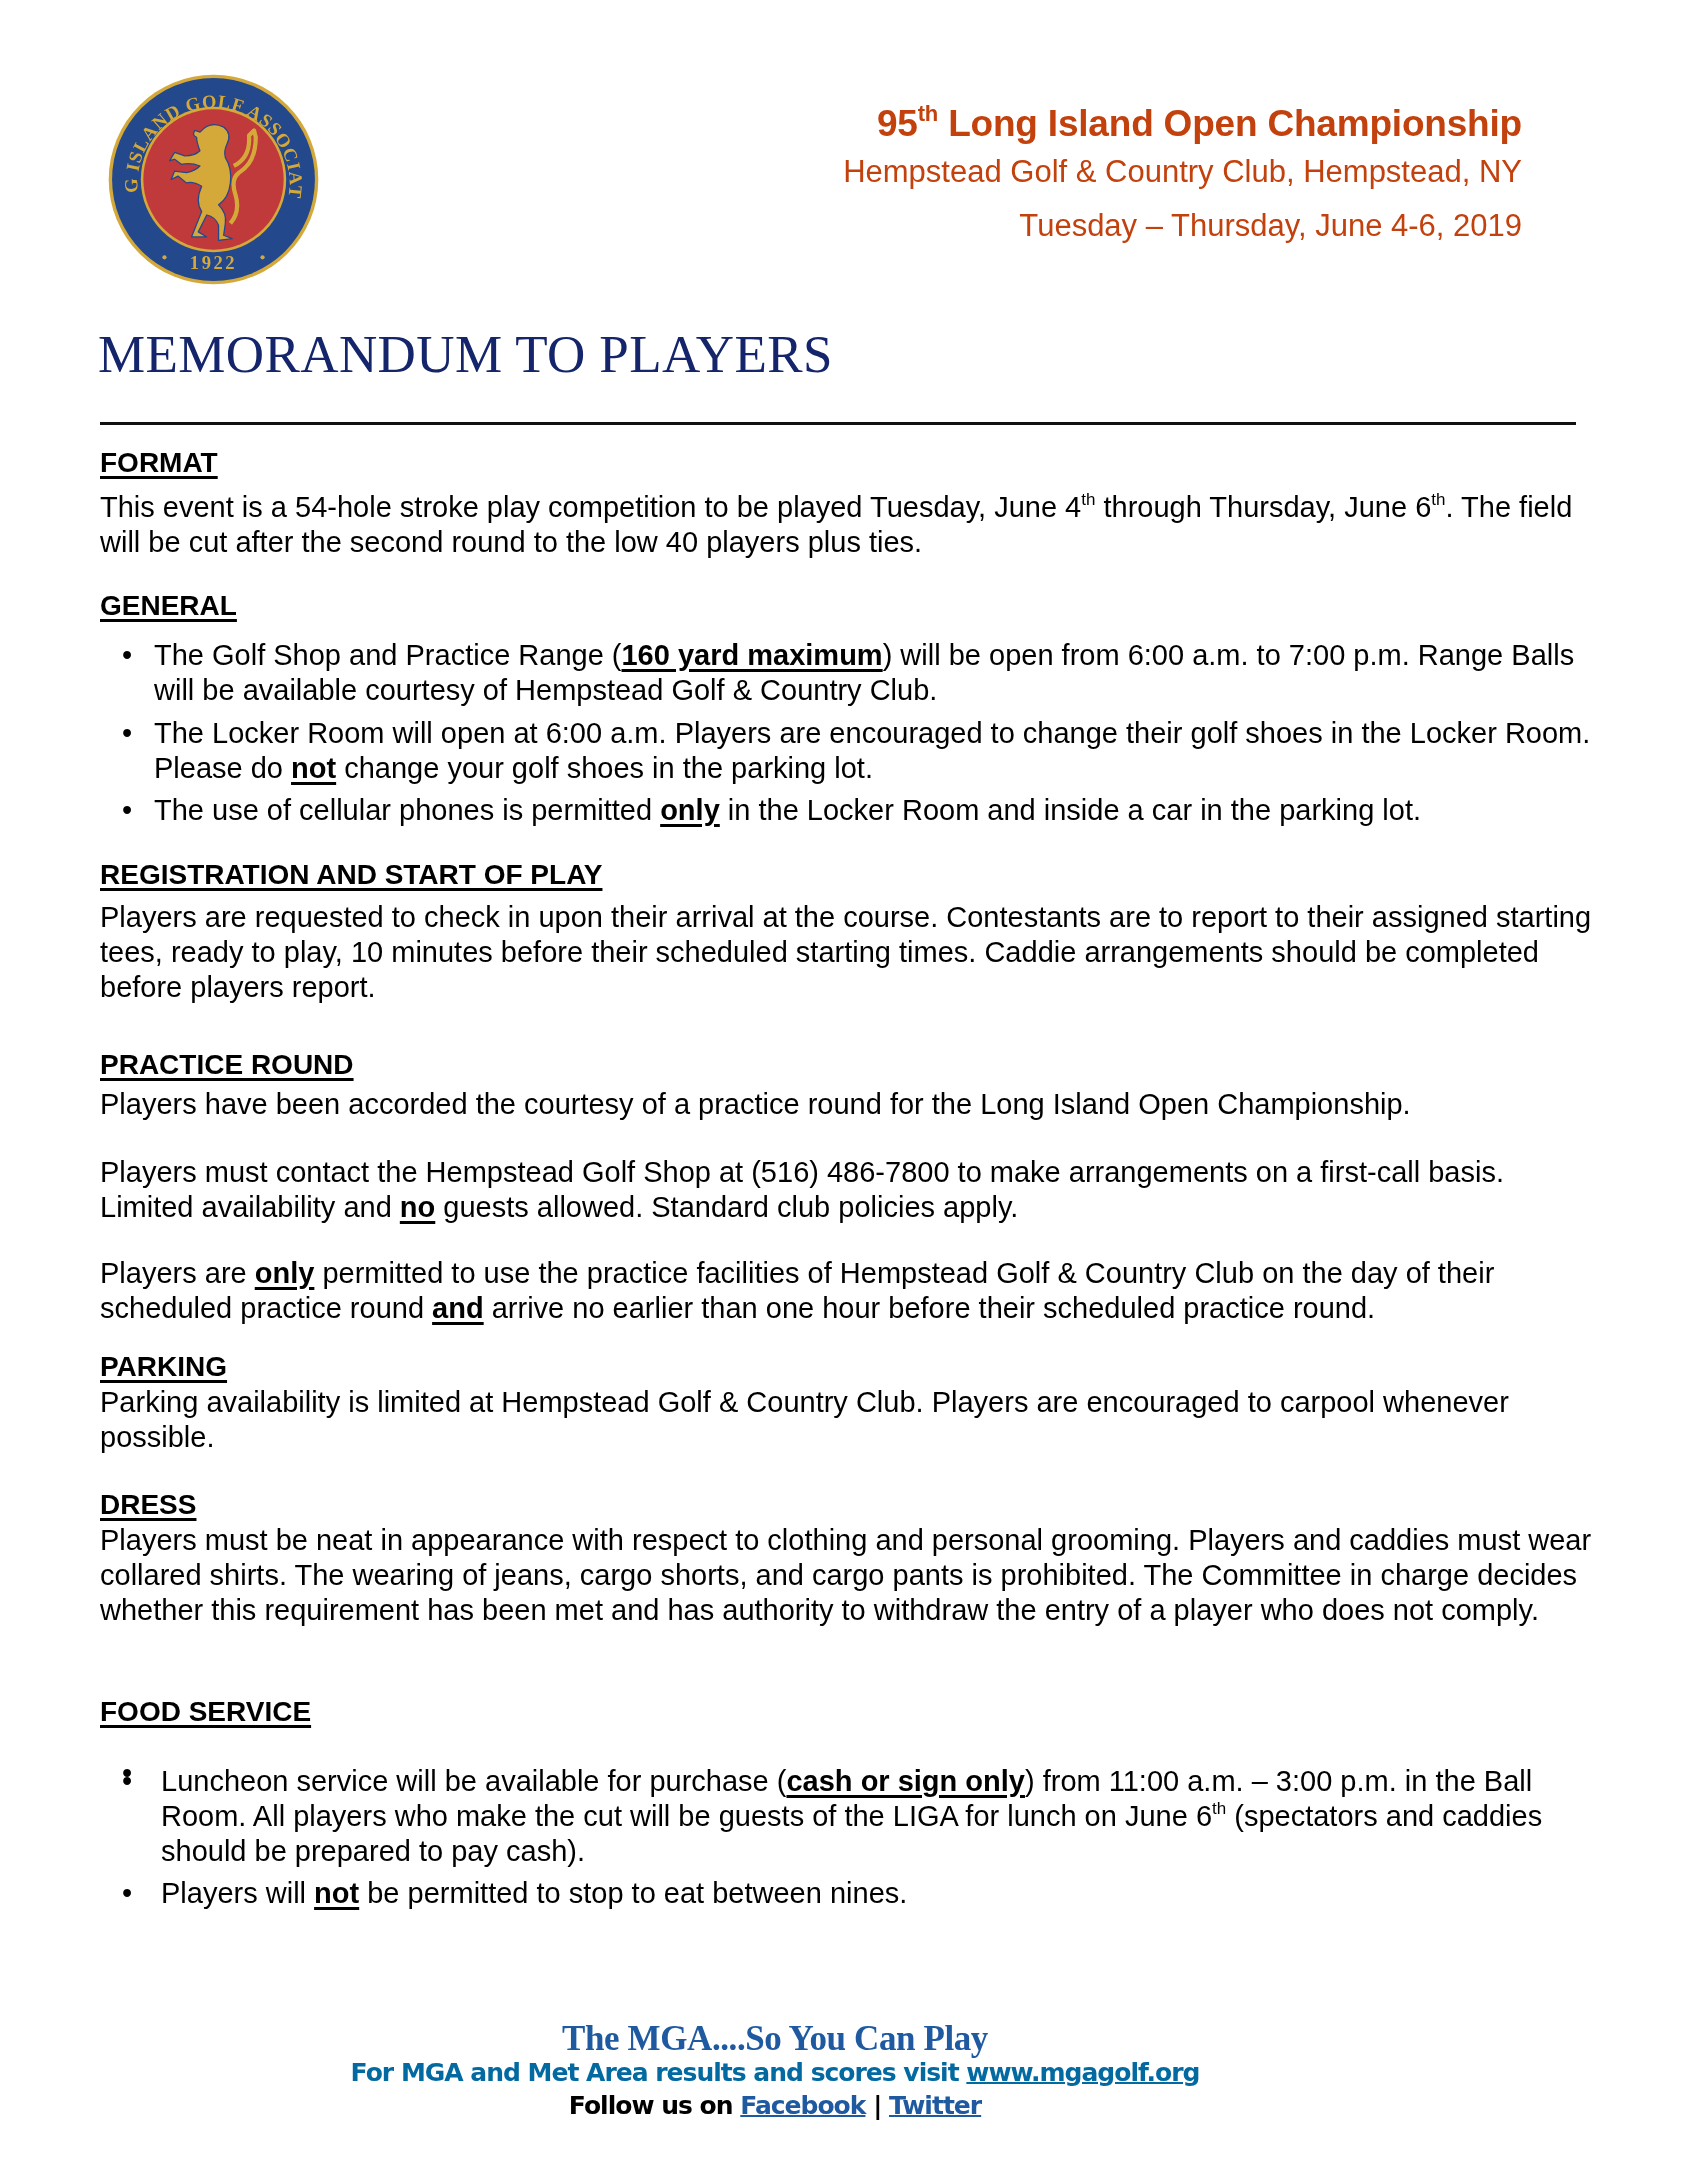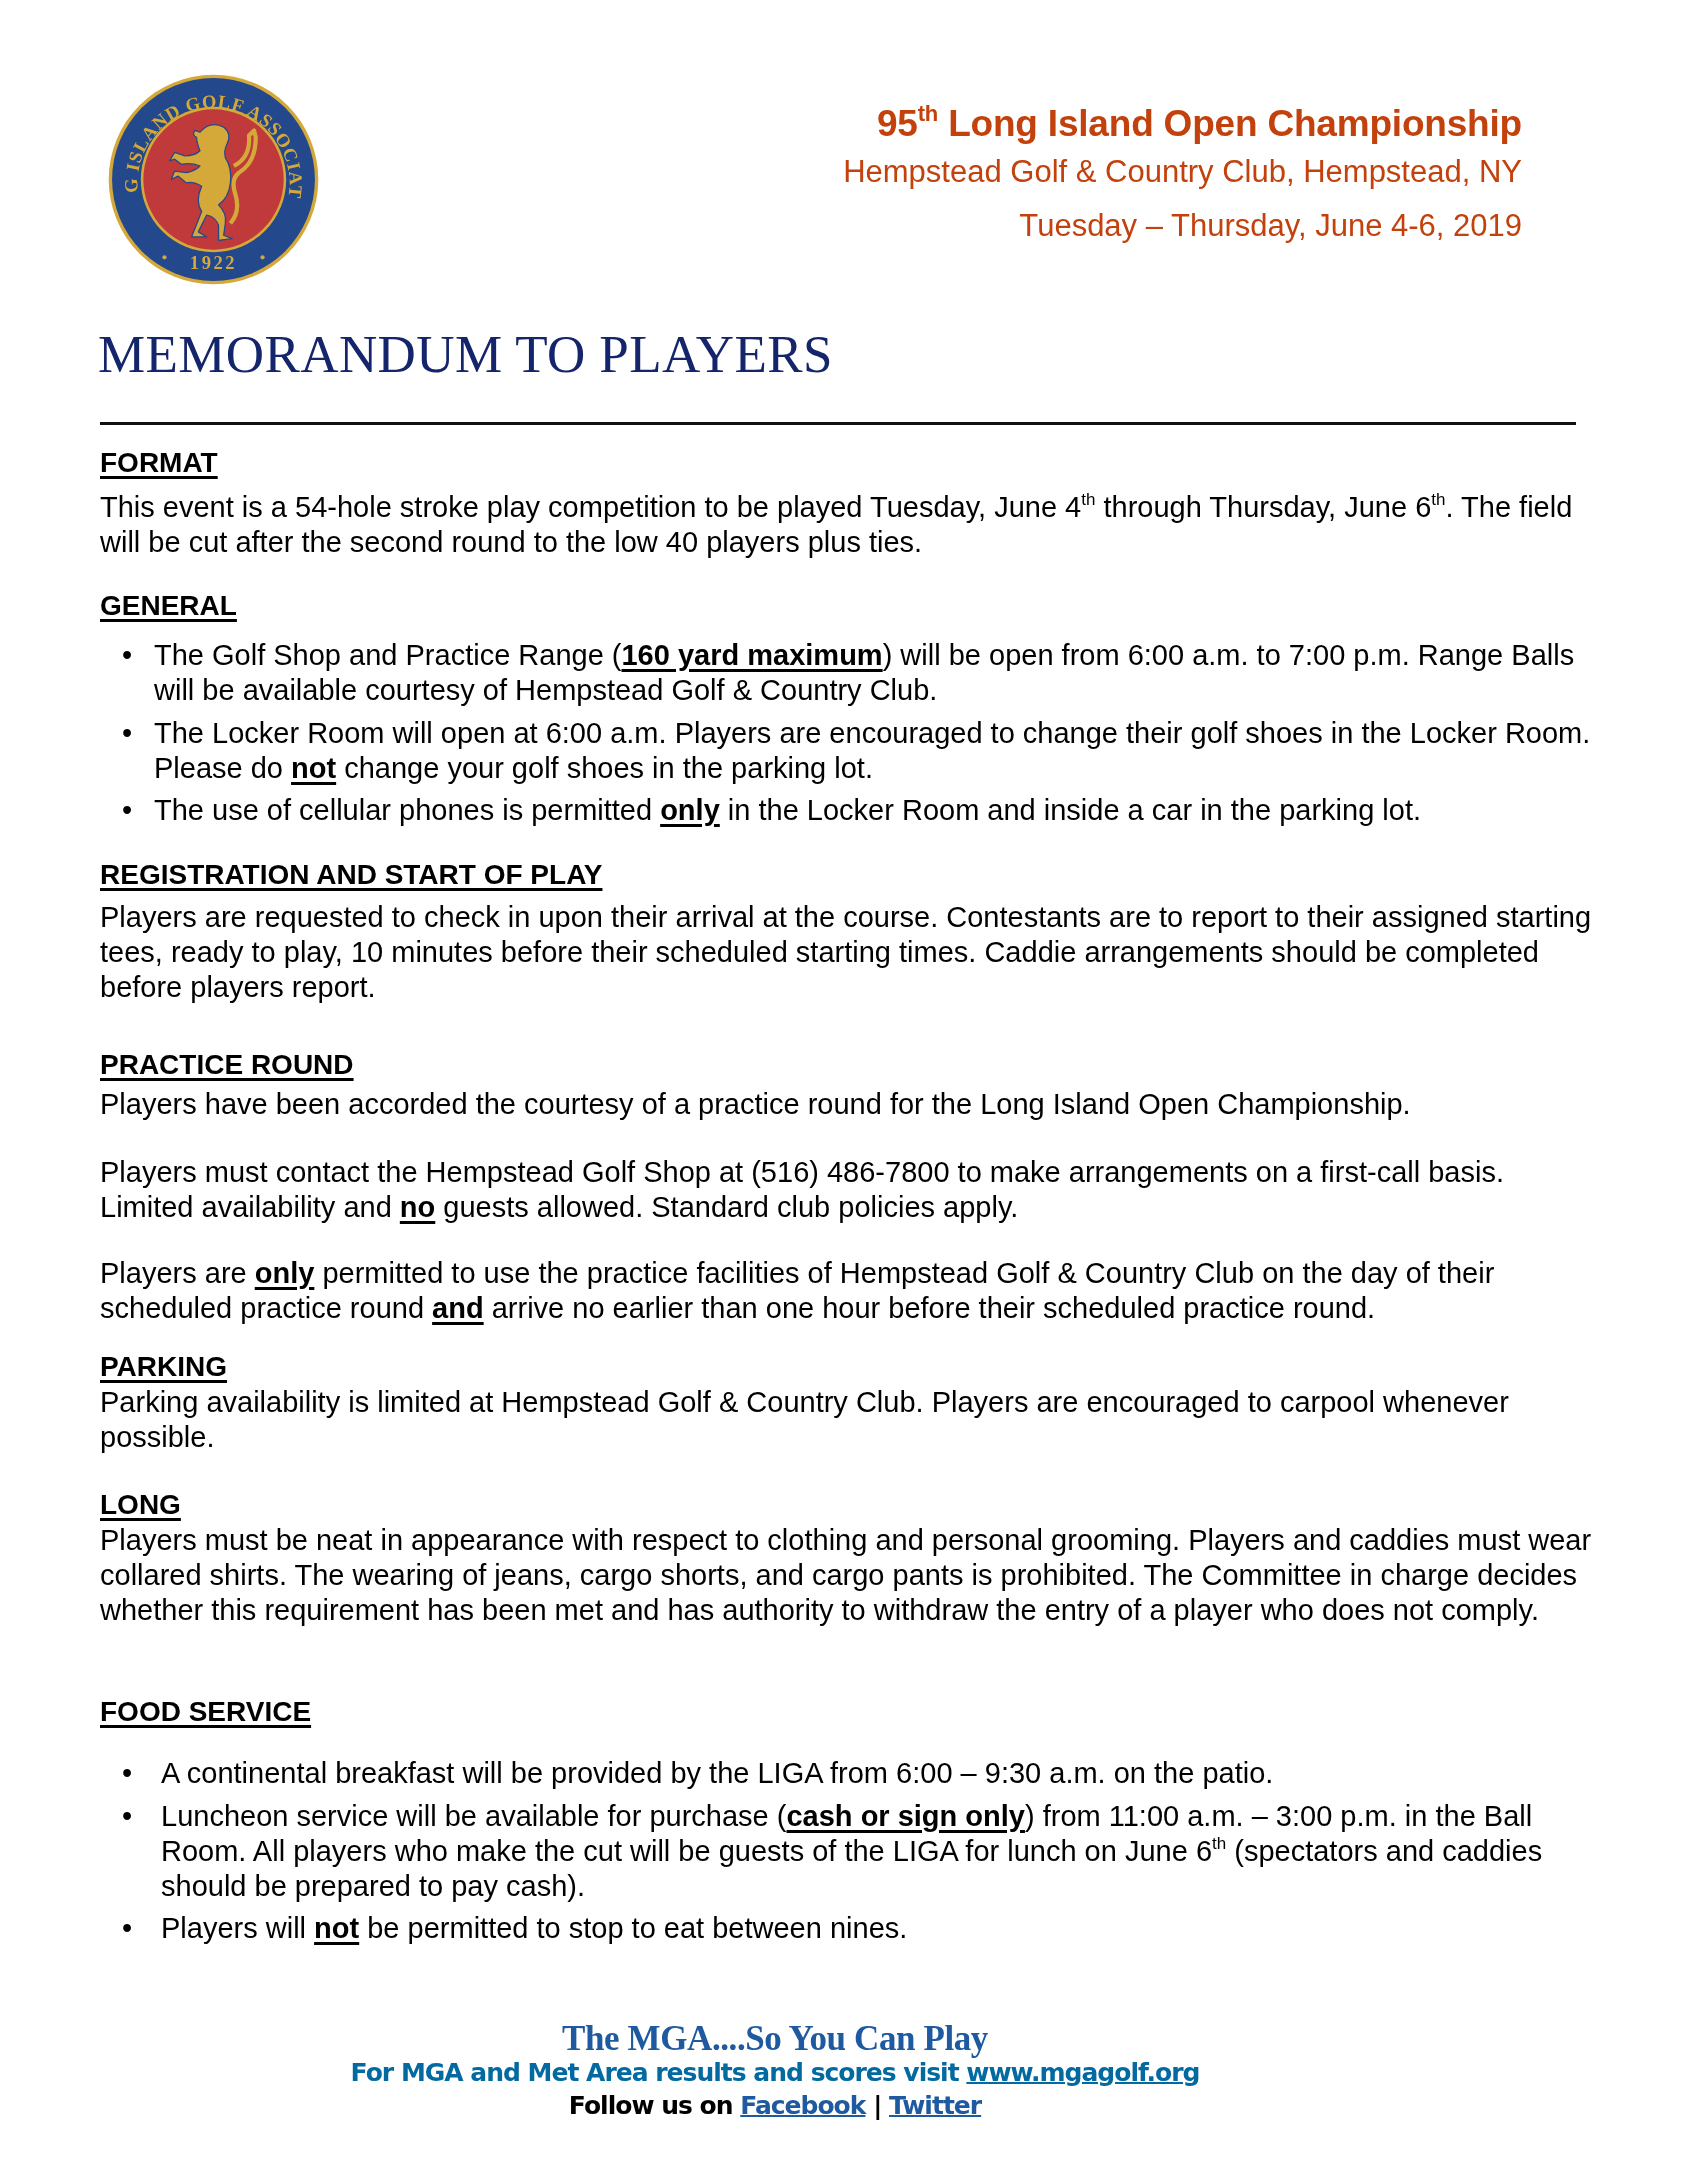--- a/index.html
+++ b/index.html
@@ -87,26 +87,26 @@
 <div class="abs p" style="top:900px">Players are requested to check in upon their arrival at the course. Contestants are to report to their assigned starting tees, ready to play, 10 minutes before their scheduled starting times. Caddie arrangements should be completed before players report.</div>
 
 <div class="abs h" style="top:1049px">PRACTICE ROUND</div>
 <div class="abs p" style="top:1087px">Players have been accorded the courtesy of a practice round for the Long Island Open Championship.</div>
 <div class="abs p" style="top:1155px"><span>Players must contact the Hempstead Golf Shop at (516) 486-7800 to make arrangements on a first-call basis. Limited availability and </span><b>no</b><span> guests allowed. Standard club policies apply.</span></div>
 <div class="abs p" style="top:1256px"><span>Players are </span><b>only</b><span> permitted to use the practice facilities of Hempstead Golf &amp; Country Club on the day of their scheduled practice round </span><b>and</b><span> arrive no earlier than one hour before their scheduled practice round.</span></div>
 
 <div class="abs h" style="top:1351px">PARKING</div>
 <div class="abs p" style="top:1385px">Parking availability is limited at Hempstead Golf &amp; Country Club.  Players are encouraged to carpool whenever possible.</div>
 
-<div class="abs h" style="top:1489px">LONG</div>
+<div class="abs h" style="top:1489px">DRESS</div>
 <div class="abs p" style="top:1523px">Players must be neat in appearance with respect to clothing and personal grooming. Players and caddies must wear collared shirts. The wearing of jeans, cargo shorts, and cargo pants is prohibited. The Committee in charge decides whether this requirement has been met and has authority to withdraw the entry of a player who does not comply.</div>
 
 <div class="abs h" style="top:1696px">FOOD SERVICE</div>
 <div class="abs bl food" style="top:1756px">
-  <div class="item"><span class="dot">•</span><span>A continental breakfast will be provided by the LIGA from 6:00 – 9:30 a.m. on the patio.</span></div>
+  <div class="item"><span class="dot">•</span></div>
   <div class="item"><span class="dot">•</span><span>Luncheon service will be available for purchase (</span><b>cash or sign only</b><span>) from 11:00 a.m. – 3:00 p.m. in the Ball Room.  All players who make the cut will be guests of the LIGA for lunch on June 6</span><sup>th</sup><span> (spectators and caddies should be prepared to pay cash).</span></div>
   <div class="item"><span class="dot">•</span><span>Players will </span><b>not</b><span> be permitted to stop to eat between nines.</span></div>
 </div>
 
 <div class="abs foot foot-1">The MGA....So You Can Play</div>
 <div class="abs foot foot-2"><span>For MGA and Met Area results and scores visit </span><a class="u">www.mgagolf.org</a></div>
 <div class="abs foot foot-3"><span>Follow us on </span><a class="lnk">Facebook</a><span style="white-space:pre"> | </span><a class="lnk">Twitter</a></div>
 
 
 </body></html>

